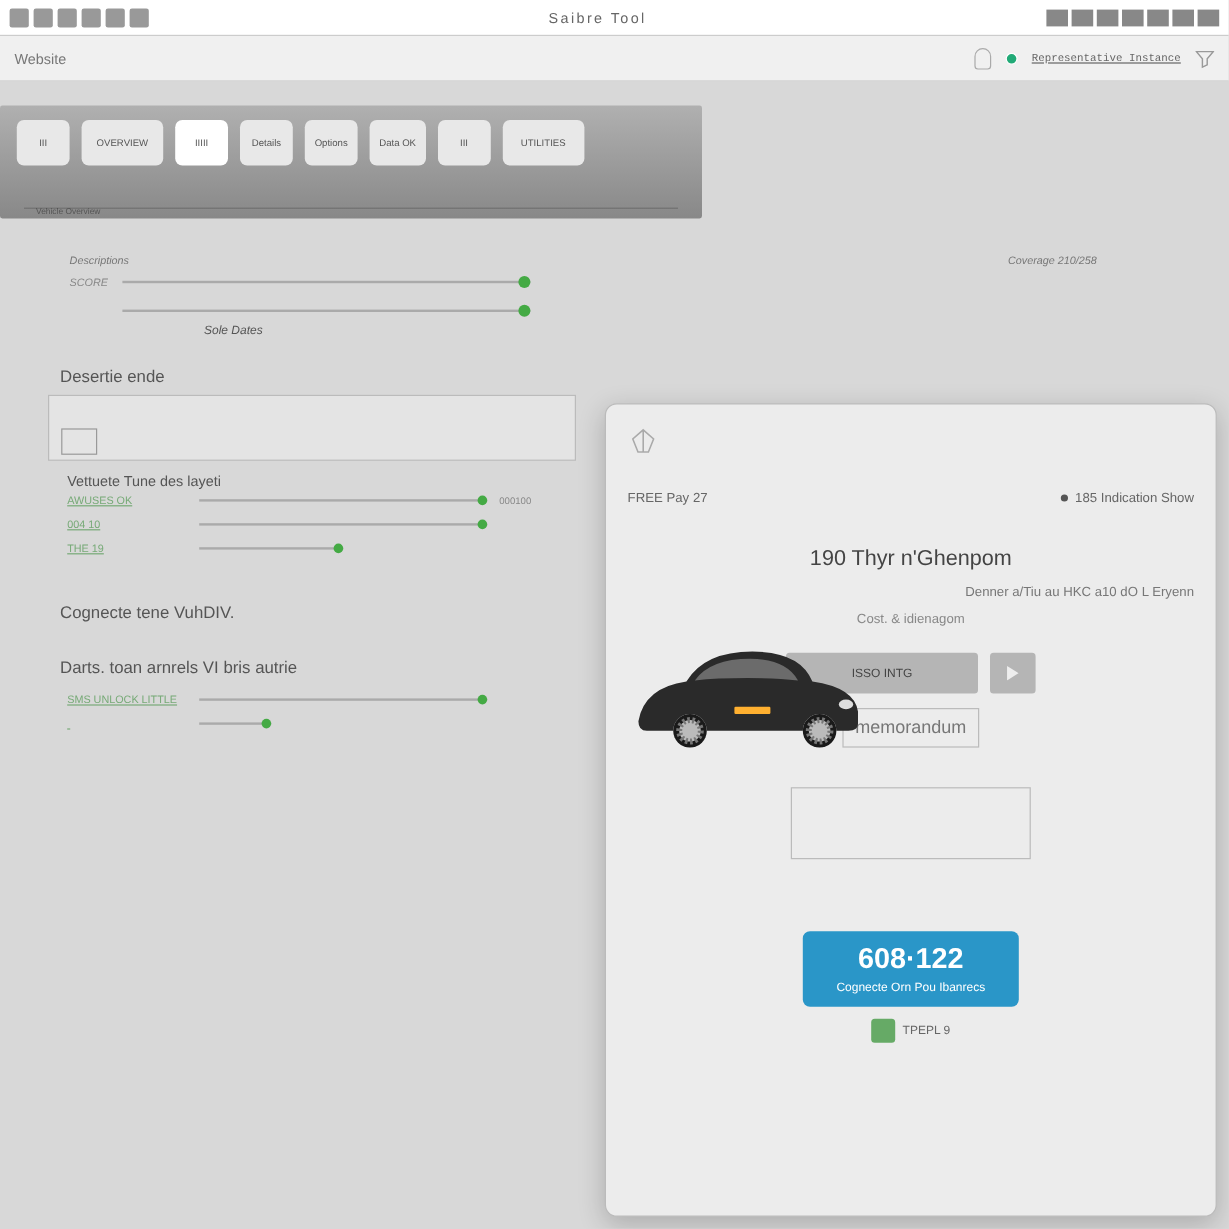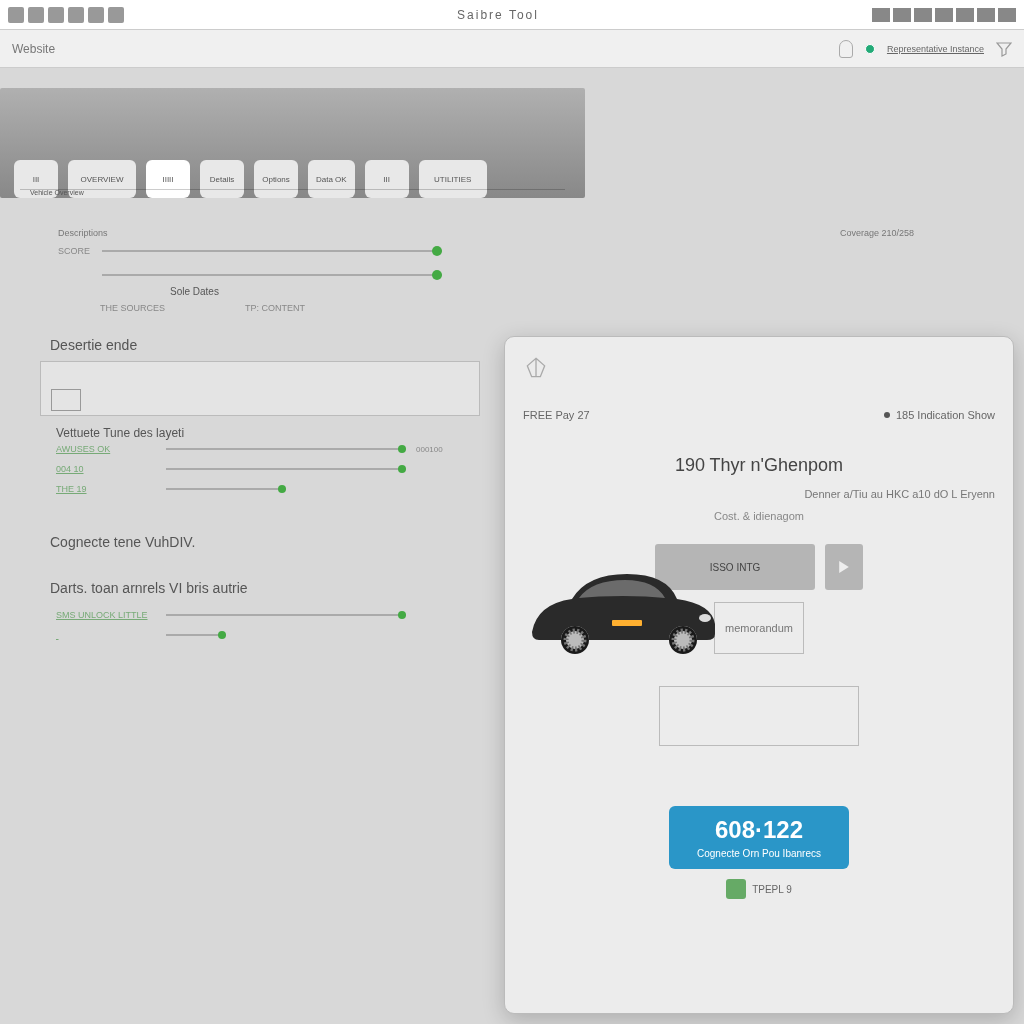--- a/index.html
+++ b/index.html
@@ -10,33 +10,33 @@
 .topbar-icon { width: 16px; height: 16px; background: #999; border-radius: 2px; }
 .topbar-title { flex: 1; text-align: center; font-size: 12px; color: #666; letter-spacing: 2px; }
 .topbar-right { display: flex; gap: 3px; }
 .topbar-right .sys-icon { width: 18px; height: 14px; background: #888; }
 
 .toolbar { height: 38px; background: #f0f0f0; border-bottom: 1px solid #ccc; display: flex; align-items: center; padding: 0 12px; }
 .toolbar-label { font-size: 12px; color: #777; }
 .toolbar-right { margin-left: auto; display: flex; align-items: center; gap: 12px; }
 .profile-icon { width: 14px; height: 18px; border: 1px solid #aaa; border-radius: 7px 7px 3px 3px; }
 .status-dot { width: 10px; height: 10px; border-radius: 50%; background: #2a7; border: 1px solid #fff; }
-.status-text { font-size: 9px; color: #666; text-decoration: underline; }
+.status-text { font-size: 9px; color: #666; text-decoration: underline; font-family: Liberation Mono, monospace; }
 .filter-icon { width: 16px; height: 16px; }
 
 .content { padding: 20px 0 0 0; }
 
-.tab-strip { background: linear-gradient(#b0b0b0, #888); width: 585px; height: 110px; border-radius: 2px; margin-left: 0; position: relative; padding: 12px 14px 0 14px; display: flex; gap: 10px; align-items: flex-end; }
+.tab-strip { background: linear-gradient(#b0b0b0, #888); width: 585px; height: 94px; border-radius: 2px; margin-left: 0; position: relative; padding: 12px 14px 0 14px; display: flex; gap: 10px; align-items: flex-start; }
 .tab-strip::after { content: ""; position: absolute; bottom: 8px; left: 20px; right: 20px; height: 1px; background: rgba(0,0,0,0.2); }
 .tab { background: #e8e8e8; border-radius: 6px; padding: 6px 8px; font-size: 8px; color: #555; text-align: center; min-width: 44px; height: 38px; display: flex; flex-direction: column; justify-content: center; cursor: pointer; }
 .tab.active { background: #fff; }
 .tab.wide { min-width: 68px; }
 .tab-strip-footer { position: absolute; bottom: 2px; left: 30px; font-size: 7px; color: #555; }
 
-.slider-section { margin: 30px 30px 0 30px; }
+.slider-section { margin: 30px 30px 0 30px; font-style: italic; }
 .slider-header { display: flex; font-size: 9px; color: #777; margin-bottom: 8px; }
 .slider-header span:first-child { margin-left: 28px; }
 .slider-header span:last-child { margin-left: auto; margin-right: 80px; }
 .slider-row { display: flex; align-items: center; margin-bottom: 18px; gap: 12px; }
 .slider-left { width: 60px; font-size: 9px; color: #888; text-align: right; }
 .slider-track { flex: 1; height: 2px; background: #aaa; position: relative; max-width: 340px; }
 .slider-track::after { content: ""; position: absolute; right: 0; top: -4px; width: 10px; height: 10px; background: #4a4; border-radius: 50%; }
 .slider-label-under { font-size: 10px; color: #555; margin-left: 140px; margin-top: -8px; }
 
 .section-title { font-size: 14px; color: #555; margin: 24px 0 8px 50px; }
@@ -54,25 +54,25 @@
 .panel-top { display: flex; align-items: center; justify-content: space-between; }
 .panel-logo { width: 26px; height: 26px; color: #aaa; }
 .panel-header-row { display: flex; align-items: center; justify-content: space-between; margin-top: 28px; font-size: 11px; color: #666; }
 .panel-header-row .status { display: flex; align-items: center; gap: 6px; }
 .panel-header-row .dot { width: 6px; height: 6px; background: #555; border-radius: 50%; }
 .panel-body { text-align: center; margin-top: 34px; }
 .panel-title { font-size: 18px; color: #444; }
 .panel-sub1 { font-size: 11px; color: #777; margin-top: 12px; text-align: right; }
 .panel-sub2 { font-size: 11px; color: #888; margin-top: 10px; }
 .panel-controls { display: flex; justify-content: center; gap: 10px; margin-top: 22px; }
-.ctrl-btn { background: #b5b5b5; border-radius: 3px; height: 46px; display: flex; align-items: center; justify-content: center; font-size: 10px; color: #444; cursor: pointer; }
+.ctrl-btn { background: #b5b5b5; border-radius: 3px; height: 34px; display: flex; align-items: center; justify-content: center; font-size: 10px; color: #444; cursor: pointer; }
 .ctrl-btn.main { width: 160px; }
 .ctrl-btn.play { width: 38px; }
 .panel-link { text-align: center; margin-top: 12px; }
-.panel-link span { font-size: 11px; color: #777; border: 1px solid #bbb; padding: 19px 10px; display: inline-block; cursor: pointer; }
+.panel-link span { font-size: 15px; color: #777; border: 1px solid #bbb; padding: 7px 10px; display: inline-block; cursor: pointer; }
 .panel-car { text-align: left; margin-top: -100px; margin-left: -6px; }
 .panel-outline { border: 1px solid #bbb; width: 200px; height: 60px; margin: 18px auto 0 auto; }
 .price-badge { background: #2a96c8; color: #fff; width: 180px; margin: 60px auto 0 auto; border-radius: 6px; text-align: center; padding: 10px 0; }
 .price-val { font-size: 24px; font-weight: bold; }
 .price-cap { font-size: 10px; margin-top: 4px; }
 .cert-row { display: flex; align-items: center; justify-content: center; gap: 6px; margin-top: 10px; }
 .cert-icon { width: 20px; height: 20px; background: #6a6; border-radius: 3px; }
 .cert-text { font-size: 10px; color: #666; }
 
 
@@ -136,24 +136,20 @@
     </div>
     <div class="slider-row">
       <div class="slider-left">SCORE</div>
       <div class="slider-track"></div>
     </div>
     <div class="slider-row">
       <div class="slider-left"></div>
       <div class="slider-track"></div>
     </div>
     <div class="slider-label-under">Sole Dates</div>
-    <div style="display:flex;gap:80px;margin-left:70px;margin-top:6px;font-size:9px;color:#888;">
-      <span>THE SOURCES</span>
-      <span>TP: CONTENT</span>
-    </div>
   </div>
 
   <div class="section-title">Desertie ende</div>
   <div class="section-box">
     <span class="label"></span>
     <div class="inner"></div>
   </div>
 
   <div class="section-sub">Vettuete Tune des layeti</div>
 

